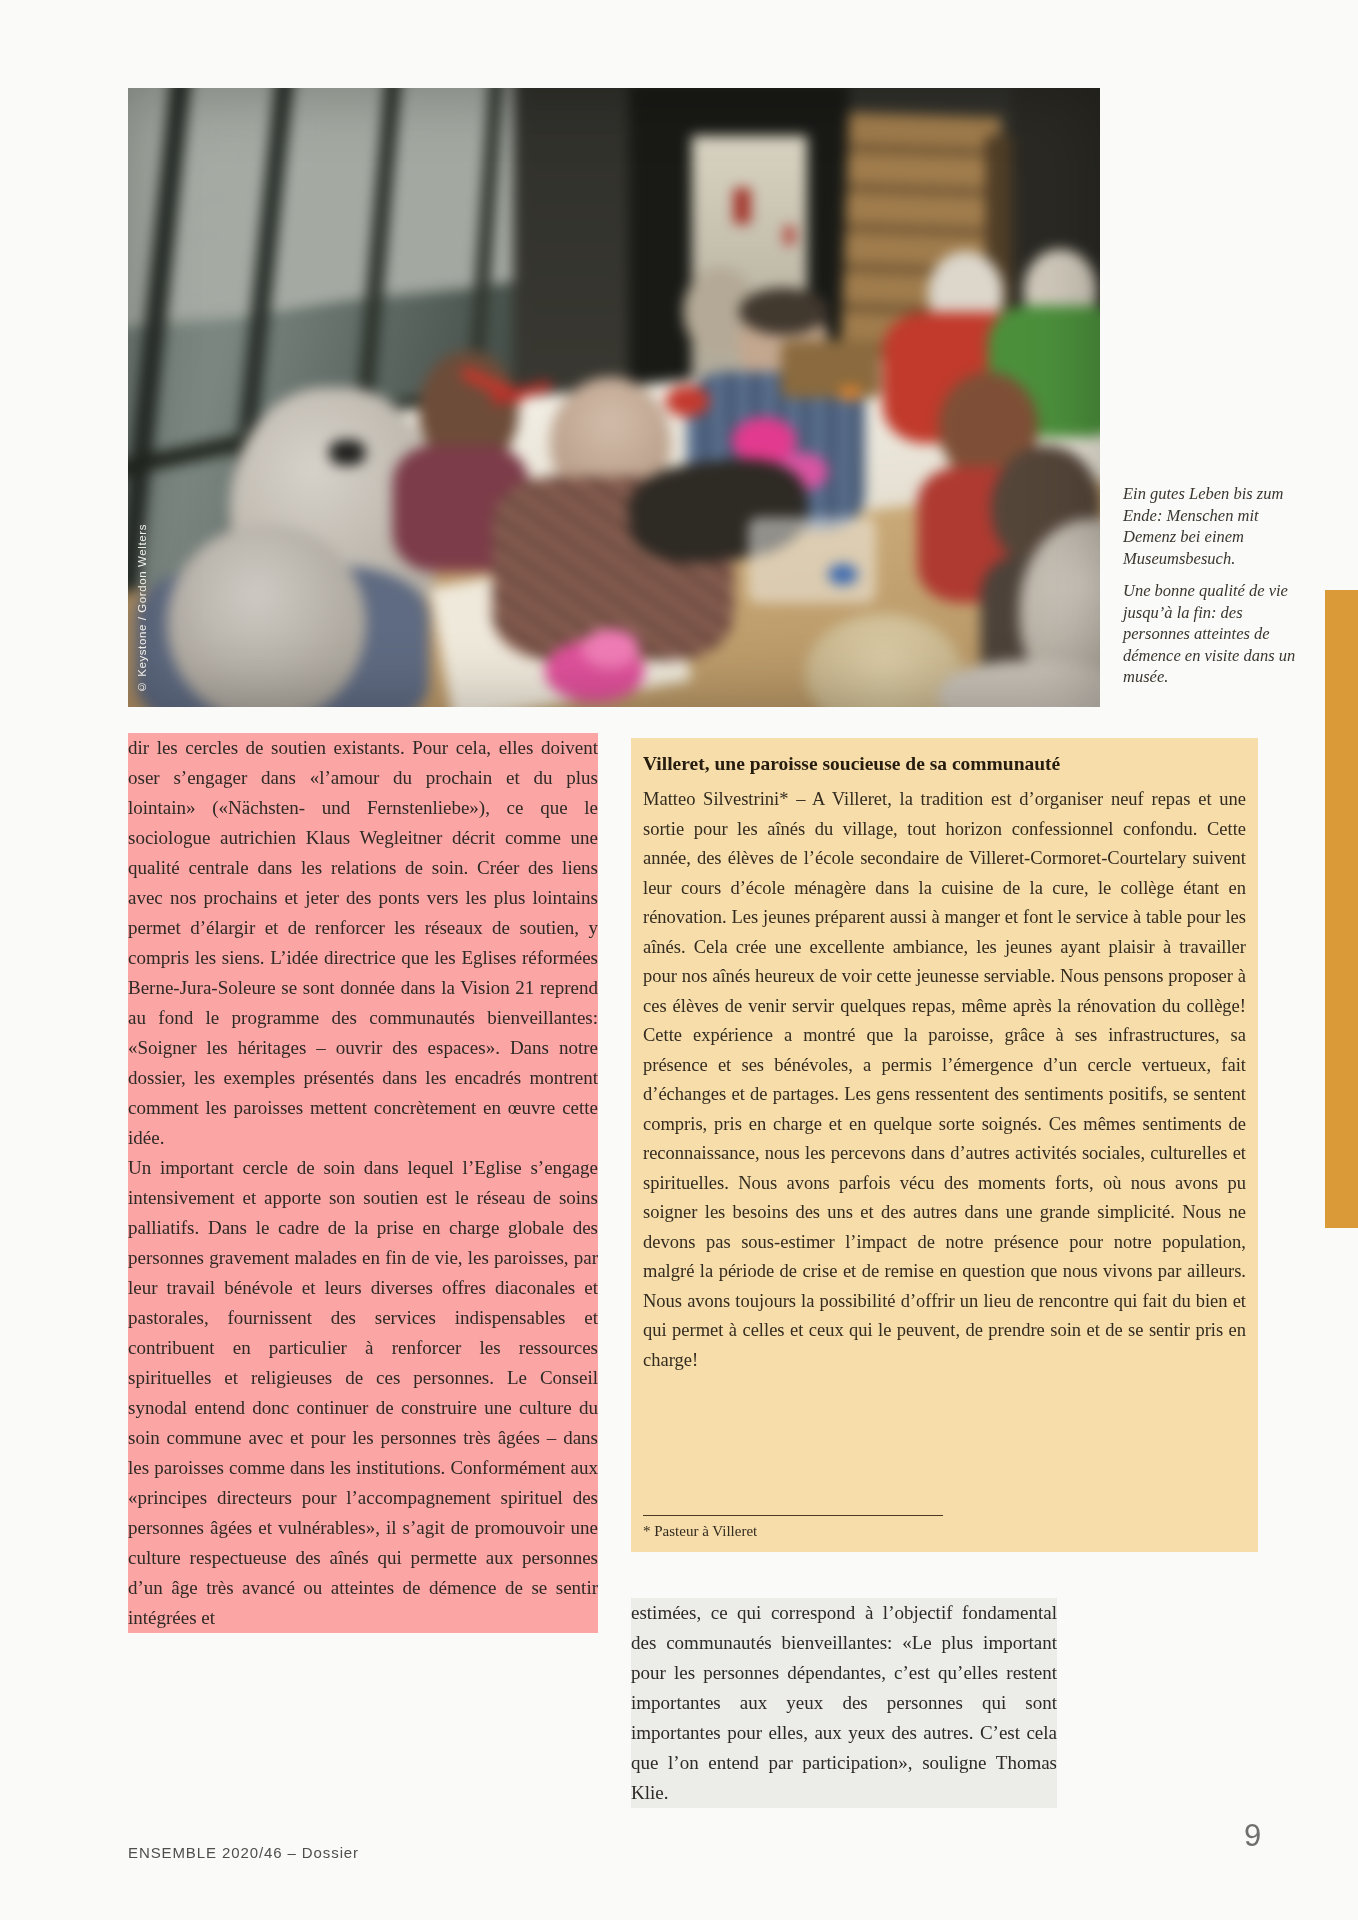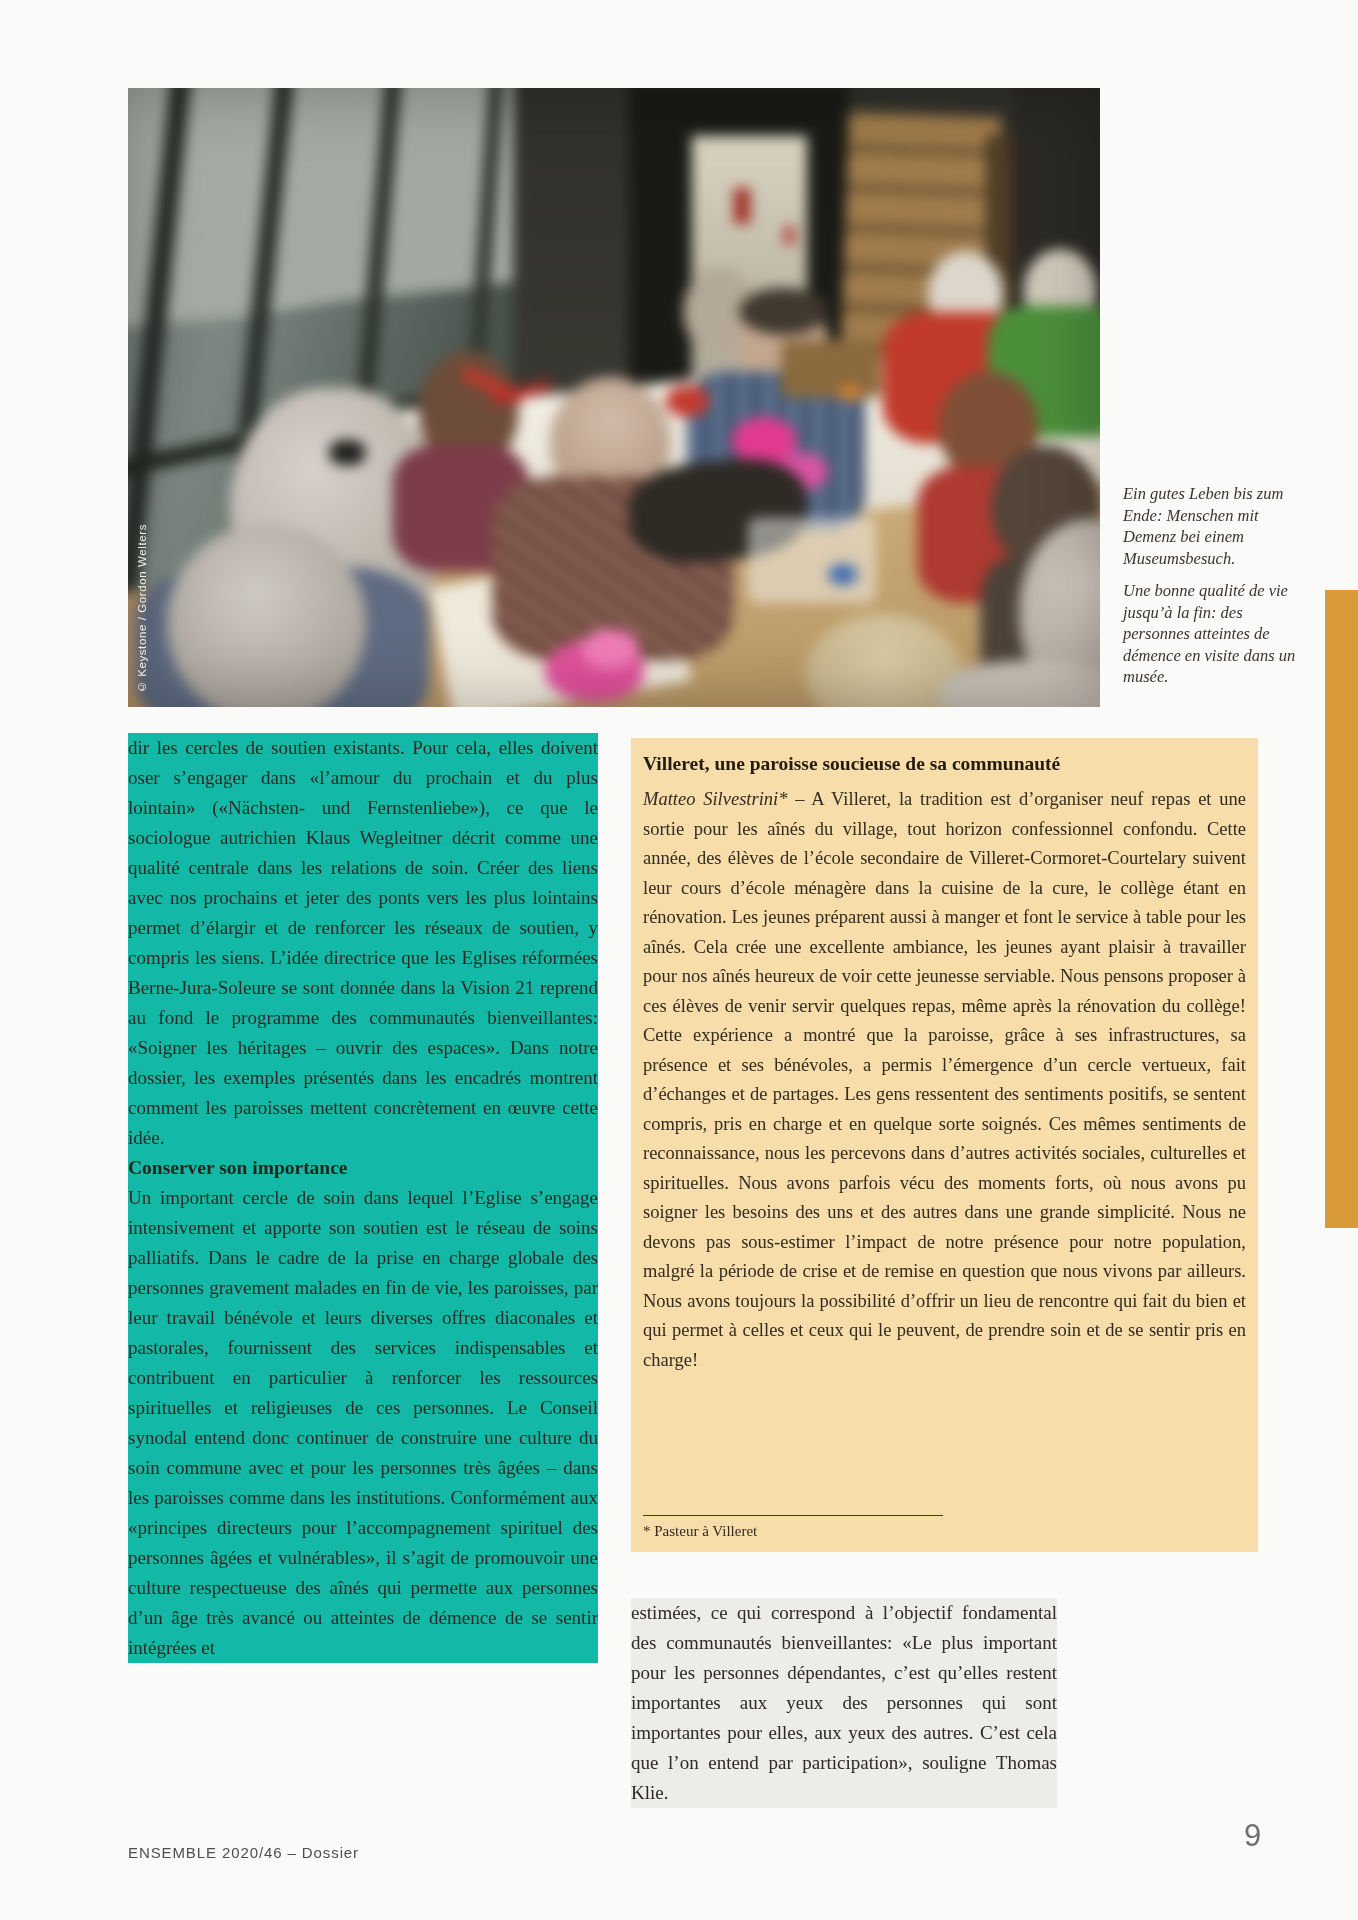--- a/index.html
+++ b/index.html
@@ -20,32 +20,32 @@
     color:#EFEEE9;letter-spacing:.6px;z-index:5;
   }
   
   .caption{position:absolute;left:1123px;top:483px;width:178px;
     font-style:italic;font-size:16.5px;line-height:21.5px;color:#3A362F;}
   .caption p{margin:0 0 11px 0;}
   
   .accent-bar{position:absolute;left:1325px;top:590px;width:33px;height:638px;background:#DB9A38;}
   
   .col-left{position:absolute;left:128px;top:733px;width:470px;
-    background:#14b8a6;font-size:19px;line-height:30px;text-align:justify;font-family:Liberation Serif, serif;}
+    background:#fca5a5;font-size:19px;line-height:30px;text-align:justify;font-family:Liberation Serif, serif;}
   .col-left p{margin:0;}
   .col-heading{font-size:19.5px;font-weight:bold;color:#27231D;margin:16px 0 8px 0;}
   .col-right{position:absolute;left:631px;top:1598px;width:426px;
     background:#ECECE9;font-size:19px;line-height:30px;text-align:justify;}
   .col-right p{margin:0;}
   
   .box{position:absolute;left:631px;top:738px;width:627px;height:814px;
     background:#F6DDAA;box-sizing:border-box;padding:15px 12px 12px 12px;overflow:hidden;}
   .box-title{font-size:19.5px;font-weight:bold;color:#251C0F;margin:0 0 10px 0;}
   .box-body{font-size:18.5px;line-height:29.5px;text-align:justify;color:#332B20;margin:0;}
-  .box-body .author{font-style:italic;}
+  .box-body .author{}
   .box-foot{position:absolute;left:12px;bottom:12px;width:603px;}
   .box-rule{width:300px;border:none;border-top:1.5px solid #4A3A22;margin:0 0 7px 0;}
   .box-footnote{font-size:15px;color:#332B20;margin:0;}
   
   .footer-left{position:absolute;left:128px;top:1844px;
     font-family:"Liberation Sans",sans-serif;font-size:15px;letter-spacing:.9px;color:#4E4E4C;}
   .page-num{position:absolute;left:1244px;top:1818px;
     font-family:"Liberation Sans",sans-serif;font-size:31px;font-weight:400;color:#6F6F6D;}
 </style>
 </head>
@@ -127,21 +127,20 @@
 
   <div class="caption">
     <p>Ein gutes Leben bis zum Ende: Menschen mit Demenz bei einem Museumsbesuch.</p>
     <p>Une bonne qualité de vie jusqu’à la fin: des personnes atteintes de démence en visite dans un musée.</p>
   </div>
 
   <div class="accent-bar"></div>
 
   <div class="col-left">
     <p>dir les cercles de soutien existants. Pour cela, elles doivent oser s’engager dans «l’amour du prochain et du plus lointain» («Nächsten- und Fernstenliebe»), ce que le sociologue autrichien Klaus Wegleitner décrit comme une qualité centrale dans les relations de soin. Créer des liens avec nos prochains et jeter des ponts vers les plus lointains permet d’élargir et de renforcer les réseaux de soutien, y compris les siens. L’idée directrice que les Eglises réformées Berne-Jura-Soleure se sont donnée dans la Vision 21 reprend au fond le programme des communautés bienveillantes: «Soigner les héritages – ouvrir des espaces». Dans notre dossier, les exemples présentés dans les encadrés montrent comment les paroisses mettent concrètement en œuvre cette idée.</p>
-    <p class="col-heading">Conserver son importance</p>
     <p>Un important cercle de soin dans lequel l’Eglise s’engage intensivement et apporte son soutien est le réseau de soins palliatifs. Dans le cadre de la prise en charge globale des personnes gravement malades en fin de vie, les paroisses, par leur travail bénévole et leurs diverses offres diaconales et pastorales, fournissent des services indispensables et contribuent en particulier à renforcer les ressources spirituelles et religieuses de ces personnes. Le Conseil synodal entend donc continuer de construire une culture du soin commune avec et pour les personnes très âgées – dans les paroisses comme dans les institutions. Conformément aux «principes directeurs pour l’accompagnement spirituel des personnes âgées et vulnérables», il s’agit de promouvoir une culture respectueuse des aînés qui permette aux personnes d’un âge très avancé ou atteintes de démence de se sentir intégrées et</p>
   </div>
 
   <div class="box">
     <p class="box-title">Villeret, une paroisse soucieuse de sa communauté</p>
     <p class="box-body"><span class="author">Matteo Silvestrini*</span><span> – A Villeret, la tradition est d’organiser neuf repas et une sortie pour les aînés du village, tout horizon confessionnel confondu. Cette année, des élèves de l’école secondaire de Villeret-Cormoret-Courtelary suivent leur cours d’école ménagère dans la cuisine de la cure, le collège étant en rénovation. Les jeunes préparent aussi à manger et font le service à table pour les aînés. Cela crée une excellente ambiance, les jeunes ayant plaisir à travailler pour nos aînés heureux de voir cette jeunesse serviable. Nous pensons proposer à ces élèves de venir servir quelques repas, même après la rénovation du collège! Cette expérience a montré que la paroisse, grâce à ses infrastructures, sa présence et ses bénévoles, a permis l’émergence d’un cercle vertueux, fait d’échanges et de partages. Les gens ressentent des sentiments positifs, se sentent compris, pris en charge et en quelque sorte soignés. Ces mêmes sentiments de reconnaissance, nous les percevons dans d’autres activités sociales, culturelles et spirituelles. Nous avons parfois vécu des moments forts, où nous avons pu soigner les besoins des uns et des autres dans une grande simplicité. Nous ne devons pas sous-estimer l’impact de notre présence pour notre population, malgré la période de crise et de remise en question que nous vivons par ailleurs. Nous avons toujours la possibilité d’offrir un lieu de rencontre qui fait du bien et qui permet à celles et ceux qui le peuvent, de prendre soin et de se sentir pris en charge!</span></p>
     <div class="box-foot">
       <hr class="box-rule">
       <p class="box-footnote">* Pasteur à Villeret</p>
     </div>

